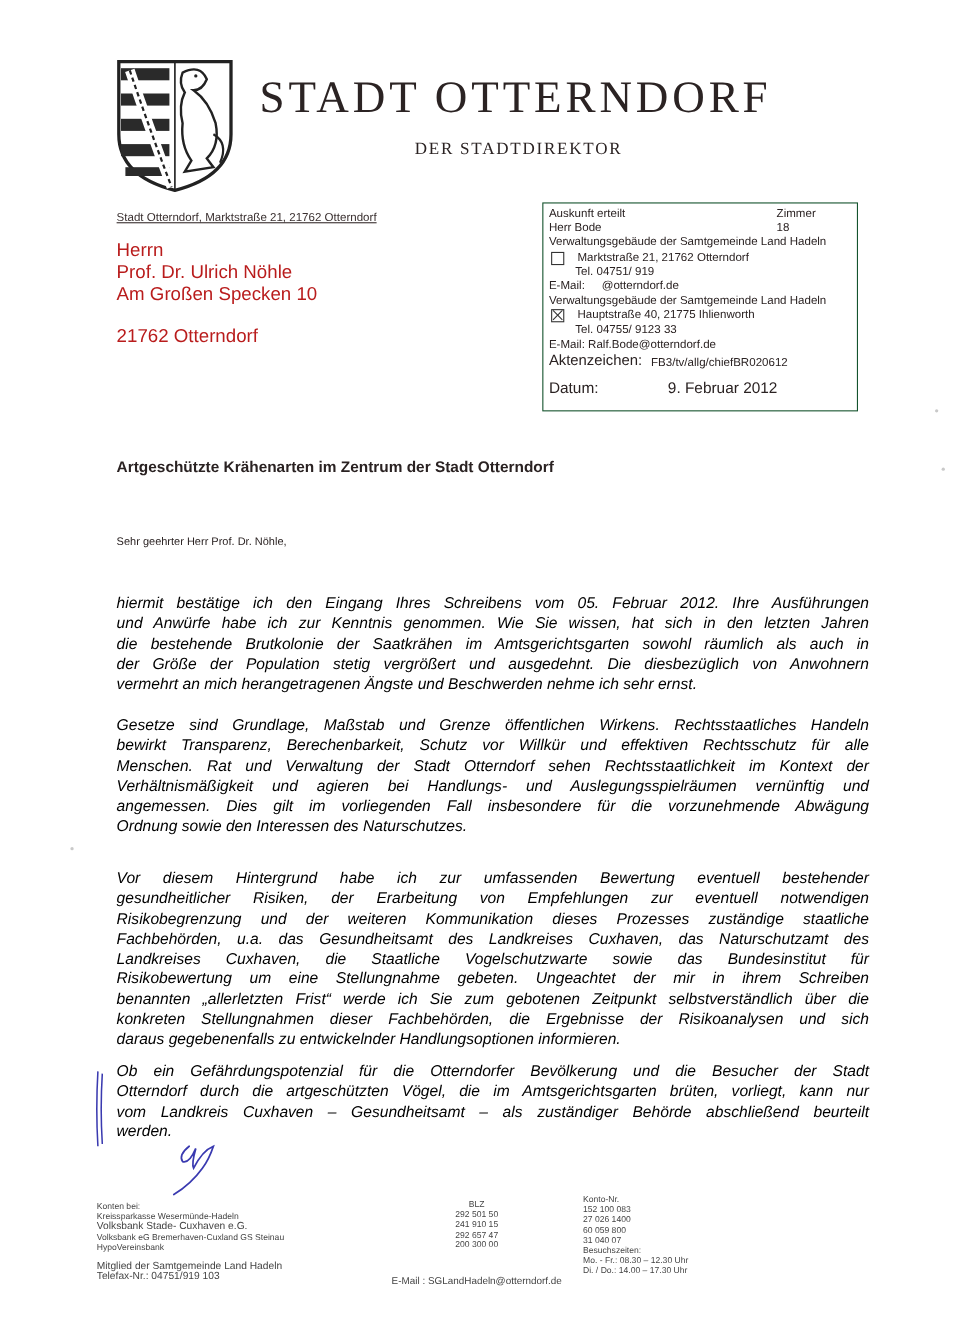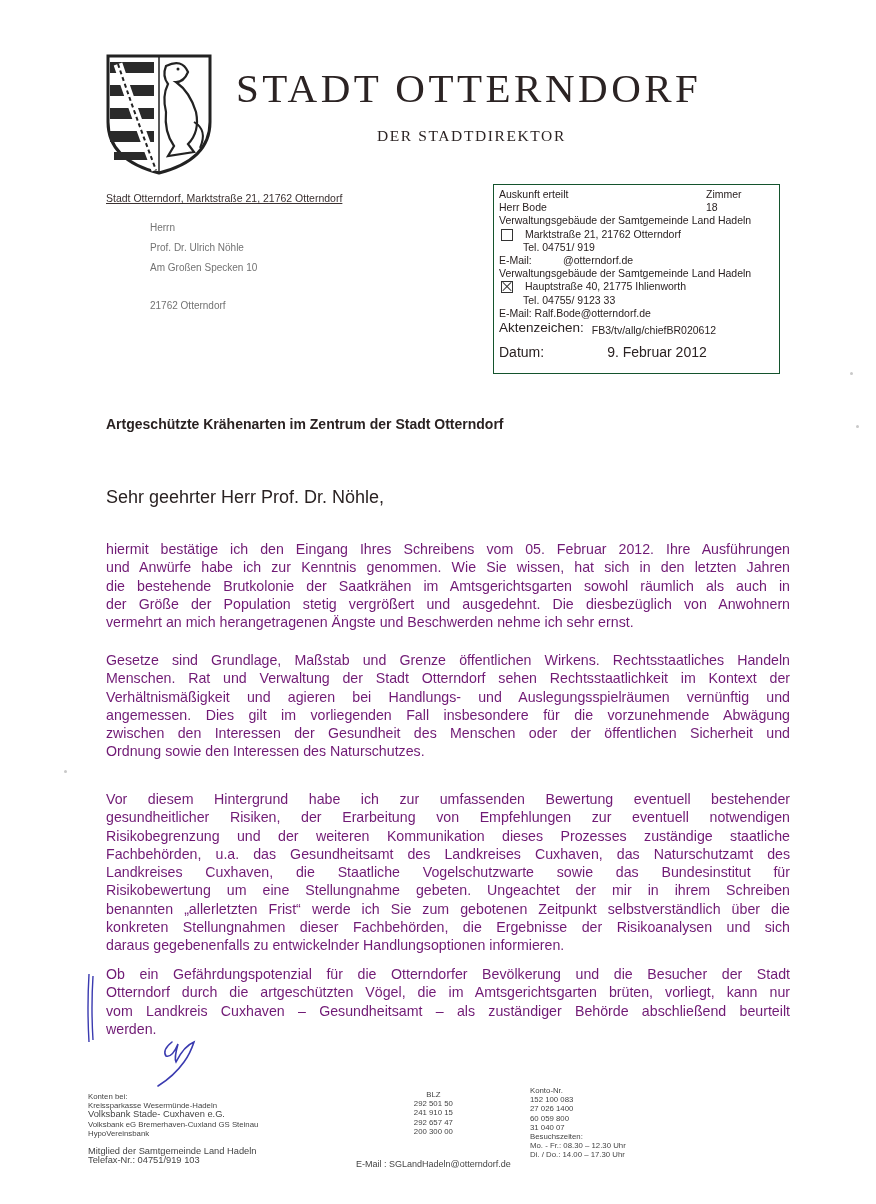--- a/index.html
+++ b/index.html
@@ -5,37 +5,37 @@
   html, body { margin: 0; padding: 0; }
   body {
     width: 876px; height: 1204px; background: #ffffff; position: relative; overflow: hidden;
     font-family: "Liberation Sans", sans-serif; color: #2a2222;
   }
   .abs { position: absolute; }
   .crest { left: 104px; top: 52px; width: 110px; height: 124px; }
   .title { left: 236px; top: 64px; font-family: "Liberation Serif", serif; font-size: 41px; letter-spacing: 3.5px; color: #2b2323; white-space: nowrap; }
   .subtitle { left: 377px; top: 127px; font-family: "Liberation Serif", serif; font-size: 15.5px; letter-spacing: 1.6px; color: #2b2323; white-space: nowrap; }
   .sender-line { left: 106px; top: 192px; font-size: 10.5px; text-decoration: underline; color: #3a3030; white-space: nowrap; }
-  .recipient { left: 106px; top: 218px; font-size: 10px; line-height: 20px; color: #737373; margin-left: 44px; }
+  .recipient { left: 106px; top: 218px; font-size: 17px; line-height: 20px; color: #b91c1c; }
   .recipient div { white-space: nowrap; }
   .recipient .gap { height: 18px; }
   .infobox { left: 493px; top: 184px; width: 287px; height: 190px; border: 1px solid #14532d; box-sizing: border-box; padding: 3px 5px; font-size: 10.5px; line-height: 13.2px; color: #2a2222; }
   .infobox .row { display: flex; white-space: nowrap; }
   .infobox .cb { display: inline-block; width: 10px; height: 10px; border: 1px solid #333; margin: 1px 12px 0 2px; position: relative; flex: none; }
   .infobox .cb.x::before, .infobox .cb.x::after { content: ""; position: absolute; left: -1px; top: 4px; width: 12px; height: 1px; background: #333; }
   .infobox .cb.x::before { transform: rotate(45deg); }
   .infobox .cb.x::after { transform: rotate(-45deg); }
   .infobox .indent { padding-left: 24px; }
   .infobox .aktz { font-size: 13.5px; margin-top: 1px; }
   .infobox .aktz .v { font-size: 10.5px; margin-left: 8px; }
   .infobox .datum { font-size: 14px; margin-top: 9px; gap: 45px; }
   .infobox .datum .v { margin-left: 18px; }
   .subject { left: 106px; top: 416px; font-size: 14px; font-weight: bold; white-space: nowrap; color: #2a2222; }
-  .salut { left: 106px; top: 487px; font-size: 18px; white-space: nowrap; }
-  .para { left: 106px; width: 684px; font-size: 14.2px; line-height: 18.3px; text-align: justify; color: #701a75; }
+  .salut { left: 106px; top: 487px; font-size: 10px; white-space: nowrap; }
+  .para { left: 106px; width: 684px; font-size: 14.2px; line-height: 18.3px; text-align: justify; color: #000000; font-style: italic; }
   .para span.line { display: block; text-align: justify; text-align-last: justify; white-space: nowrap; }
   .para span.line.last { text-align-last: left; }
   .p1 { top: 540px; }
   .p2 { top: 651px; }
   .p3 { top: 790px; }
   .p4 { top: 965px; }
   .margin-mark { left: 86px; top: 972px; width: 10px; height: 72px; }
   .signature { left: 154px; top: 1036px; width: 50px; height: 52px; }
   .footer { font-size: 7.8px; line-height: 9.2px; color: #444; white-space: nowrap; }
   .footer div { min-height: 9.2px; }
@@ -87,21 +87,21 @@
     <span style="width:207px">Herr Bode</span>
     <span>18</span>
   </div>
   <div class="row">Verwaltungsgebäude der Samtgemeinde Land Hadeln</div>
   <div class="row">
     <span class="cb"></span>
     <span>Marktstraße 21, 21762  Otterndorf</span>
   </div>
   <div class="row indent">Tel. 04751/ 919</div>
   <div class="row">
-    <span style="width:64px">E-Mail:</span>
+    <span style="width:48px">E-Mail:</span>
     <span>@otterndorf.de</span>
   </div>
   <div class="row">Verwaltungsgebäude der Samtgemeinde Land Hadeln</div>
   <div class="row">
     <span class="cb x"></span>
     <span>Hauptstraße 40, 21775 Ihlienworth</span>
   </div>
   <div class="row indent">Tel. 04755/ 9123 33</div>
   <div class="row">E-Mail: Ralf.Bode@otterndorf.de</div>
   <div class="row aktz">
@@ -120,24 +120,24 @@
 <div class="abs para p1">
   <span class="line">hiermit bestätige ich den Eingang Ihres Schreibens vom 05. Februar 2012. Ihre Ausführungen</span>
   <span class="line">und Anwürfe habe ich zur Kenntnis genommen. Wie Sie wissen, hat sich in den letzten Jahren</span>
   <span class="line">die bestehende Brutkolonie der Saatkrähen im Amtsgerichtsgarten sowohl räumlich als auch in</span>
   <span class="line">der Größe der Population stetig vergrößert und ausgedehnt. Die diesbezüglich von Anwohnern</span>
   <span class="line last">vermehrt an mich herangetragenen Ängste und Beschwerden nehme ich sehr ernst.</span>
 </div>
 
 <div class="abs para p2">
   <span class="line">Gesetze sind Grundlage, Maßstab und Grenze öffentlichen Wirkens. Rechtsstaatliches Handeln</span>
+  <span class="line">bewirkt Transparenz, Berechenbarkeit, Schutz vor Willkür und effektiven Rechtsschutz für alle</span>
   <span class="line">Menschen. Rat und Verwaltung der Stadt Otterndorf sehen Rechtsstaatlichkeit im Kontext der</span>
   <span class="line">Verhältnismäßigkeit und agieren bei Handlungs- und Auslegungsspielräumen vernünftig und</span>
   <span class="line">angemessen. Dies gilt im vorliegenden Fall insbesondere für die vorzunehmende Abwägung</span>
-  <span class="line">zwischen den Interessen der Gesundheit des Menschen oder der öffentlichen Sicherheit und</span>
   <span class="line last">Ordnung sowie den Interessen des Naturschutzes.</span>
 </div>
 
 <div class="abs para p3">
   <span class="line">Vor diesem Hintergrund habe ich zur umfassenden Bewertung eventuell bestehender</span>
   <span class="line">gesundheitlicher Risiken, der Erarbeitung von Empfehlungen zur eventuell notwendigen</span>
   <span class="line">Risikobegrenzung und der weiteren Kommunikation dieses Prozesses zuständige staatliche</span>
   <span class="line">Fachbehörden, u.a. das Gesundheitsamt des Landkreises Cuxhaven, das Naturschutzamt des</span>
   <span class="line">Landkreises Cuxhaven, die Staatliche Vogelschutzwarte sowie das Bundesinstitut für</span>
   <span class="line">Risikobewertung um eine Stellungnahme gebeten. Ungeachtet der mir in ihrem Schreiben</span>

